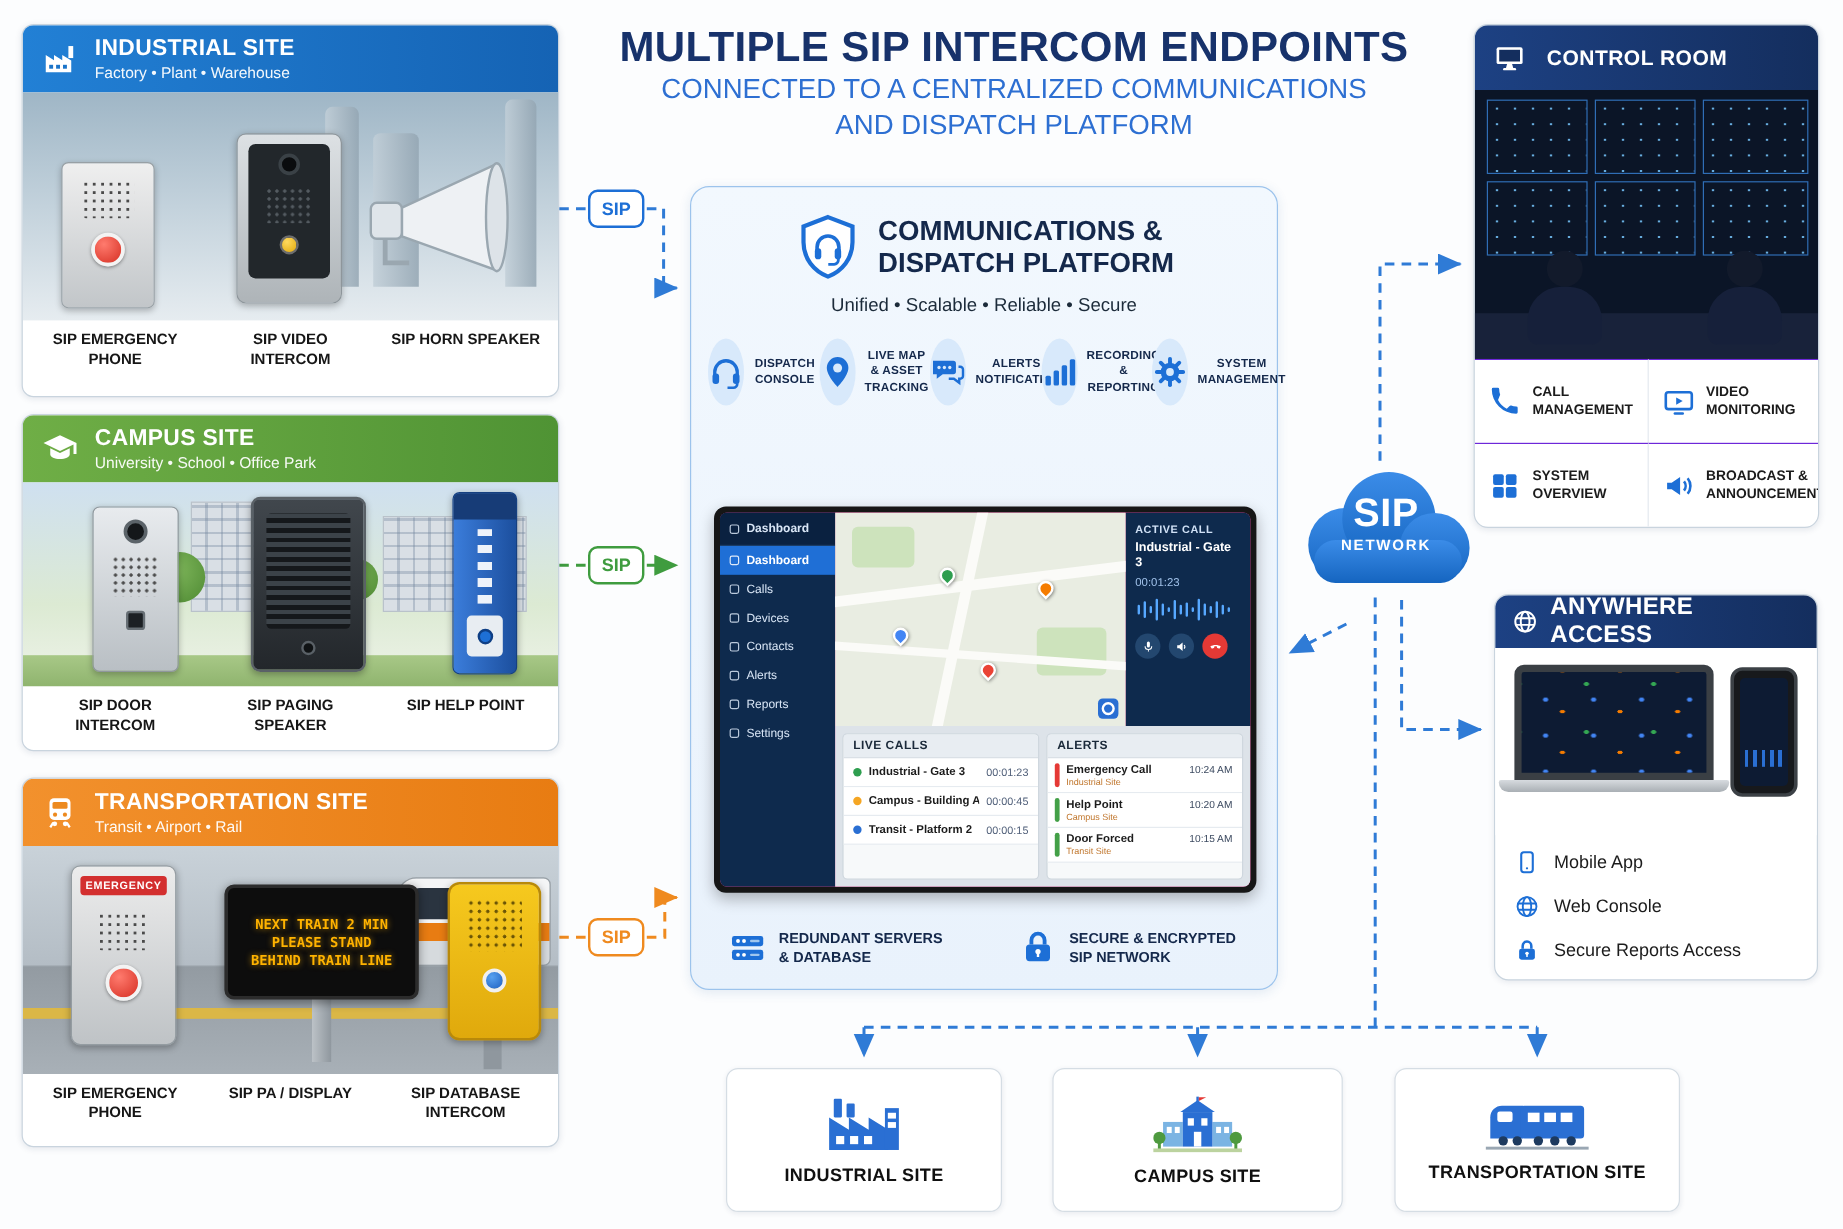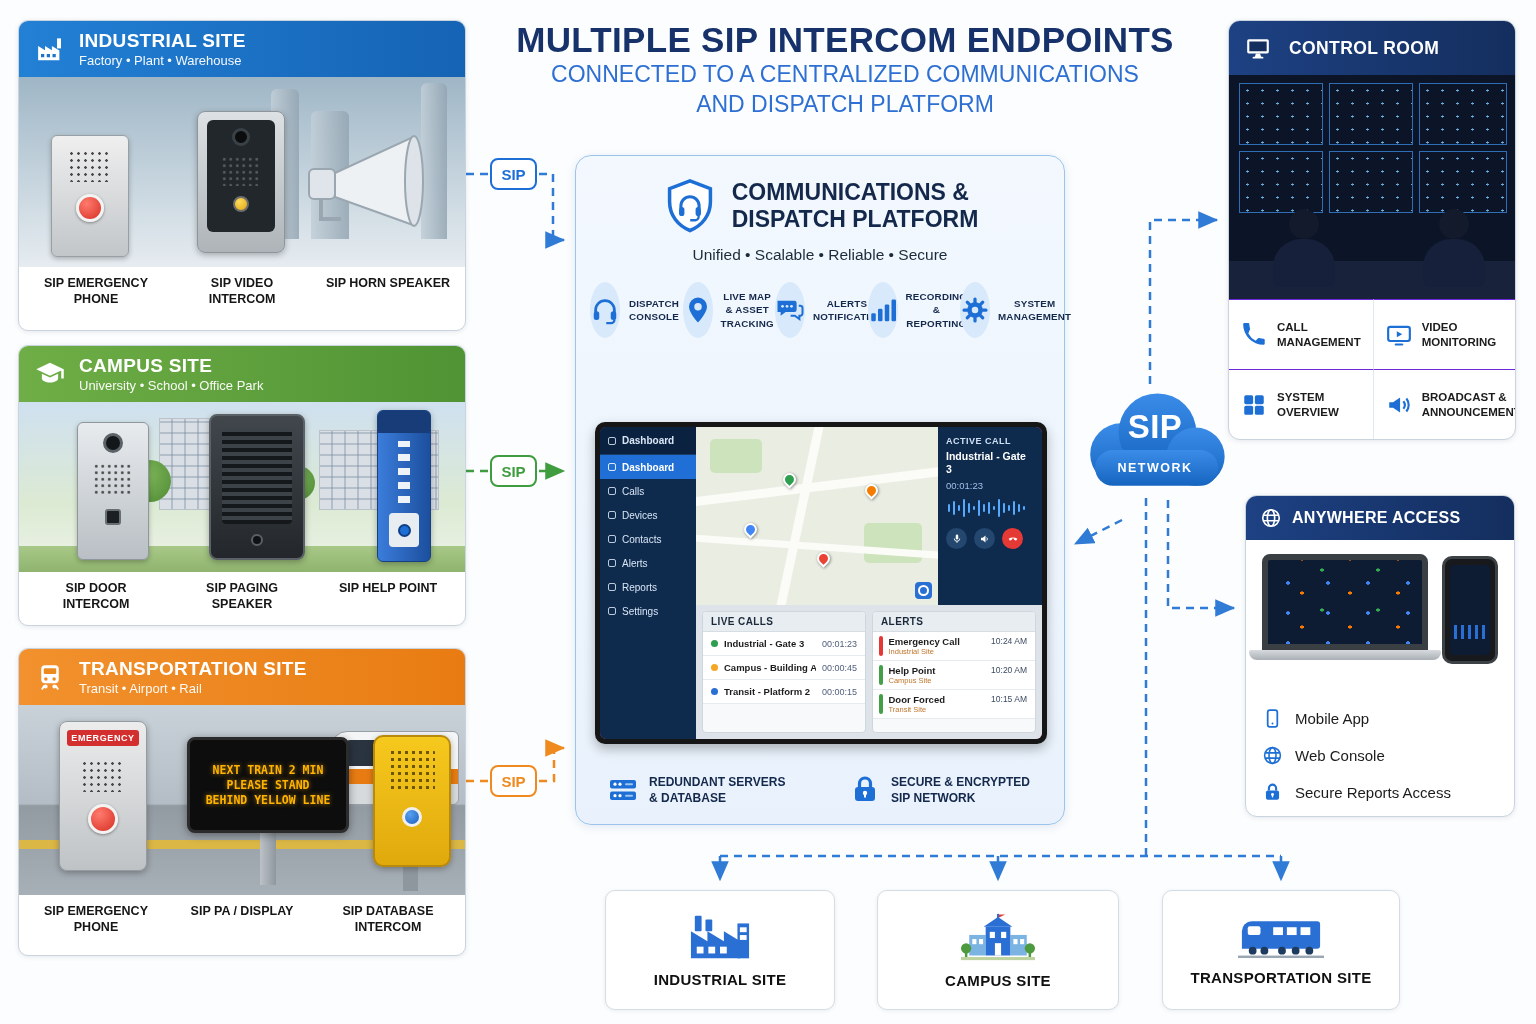--- a/index.html
+++ b/index.html
@@ -220,27 +220,27 @@
   .cr-cell { display:flex; align-items:center; gap:10px; padding:8px 12px; font-size:11.5px; font-weight:800; color:#1b1b1b;
              line-height:1.3; border-top:1px solid #6d28d9; }
   .cr-cell:nth-child(odd) { border-right:1px solid #e4e9ef; }
   .cr-cell svg { width:26px; height:26px; flex:0 0 auto; }
 
   
   .cloud { position:absolute; left:1074px; top:376px; width:162px; height:132px; }
   .cloud svg { width:100%; height:100%; }
   .cloud-text { position:absolute; left:0; right:0; top:34px; text-align:center; color:#fff; }
   .cloud-text .c1 { font-size:33px; font-weight:800; letter-spacing:.5px; line-height:1; }
-  .cloud-text .c2 { font-size:12.5px; font-weight:700; letter-spacing:1.5px; margin-top:18px; }
+  .cloud-text .c2 { font-size:12.5px; font-weight:700; letter-spacing:1.5px; margin-top:4px; }
 
   
   .anywhere { position:absolute; left:1245px; top:495px; width:270px; height:322px; background:#fff;
               border:1px solid #c9d4de; border-radius:12px; overflow:hidden; box-shadow:0 1px 5px rgba(20,40,80,.10); }
   .aw-head { height:44px; background:linear-gradient(90deg,#1d4183,#142e5e); color:#fff; display:flex; align-items:center;
-             gap:10px; padding:0 14px; font-size:16px; font-weight:800; letter-spacing:.3px; }
+             gap:10px; padding:0 14px; font-size:20px; font-weight:800; letter-spacing:.3px; }
   .aw-head svg { width:22px; height:22px; }
   .aw-scene { position:relative; height:156px; background:#fff; }
   .lap { position:absolute; left:16px; top:14px; width:166px; height:104px; }
   .lap-screen { width:166px; height:96px; background:#0d1b33; border:6px solid #3a3f44; border-radius:8px 8px 0 0;
                 background-image:radial-gradient(#f57c00 2px, transparent 2.4px), radial-gradient(#34a853 2px, transparent 2.4px),
                                  radial-gradient(#4285f4 2px, transparent 2.4px);
                 background-size:48px 34px, 56px 40px, 40px 30px; background-position:10px 16px, 26px 30px, 40px 8px; }
   .lap-base { width:192px; height:10px; margin-left:-13px; background:linear-gradient(#d7dbdf,#a9afb4); border-radius:2px 2px 8px 8px; }
   .ph { position:absolute; right:16px; top:16px; width:56px; height:108px; background:#17191c; border:3px solid #3c4146;
         border-radius:10px; padding:6px 5px; }
@@ -414,21 +414,21 @@
       <div class="yline"></div>
       <div class="dev-panel tr-phone">
         <div class="em-bar">EMERGENCY</div>
         <div class="grille"></div>
         <div class="tr-red-btn"></div>
       </div>
       <div class="disp-pole"></div>
       <div class="led-display">
         <div class="led-line">NEXT TRAIN 2 MIN</div>
         <div class="led-line">PLEASE STAND</div>
-        <div class="led-line">BEHIND YELLOW LINE</div>
+        <div class="led-line">BEHIND TRAIN LINE</div>
       </div>
       <div class="int-pole"></div>
       <div class="dev-panel tr-intercom">
         <div class="tr-int-grille"></div>
         <div class="blue-btn"></div>
       </div>
     </div>
     <div class="card-labels">
       <div>SIP EMERGENCY PHONE</div>
       <div>SIP PA / DISPLAY</div>

